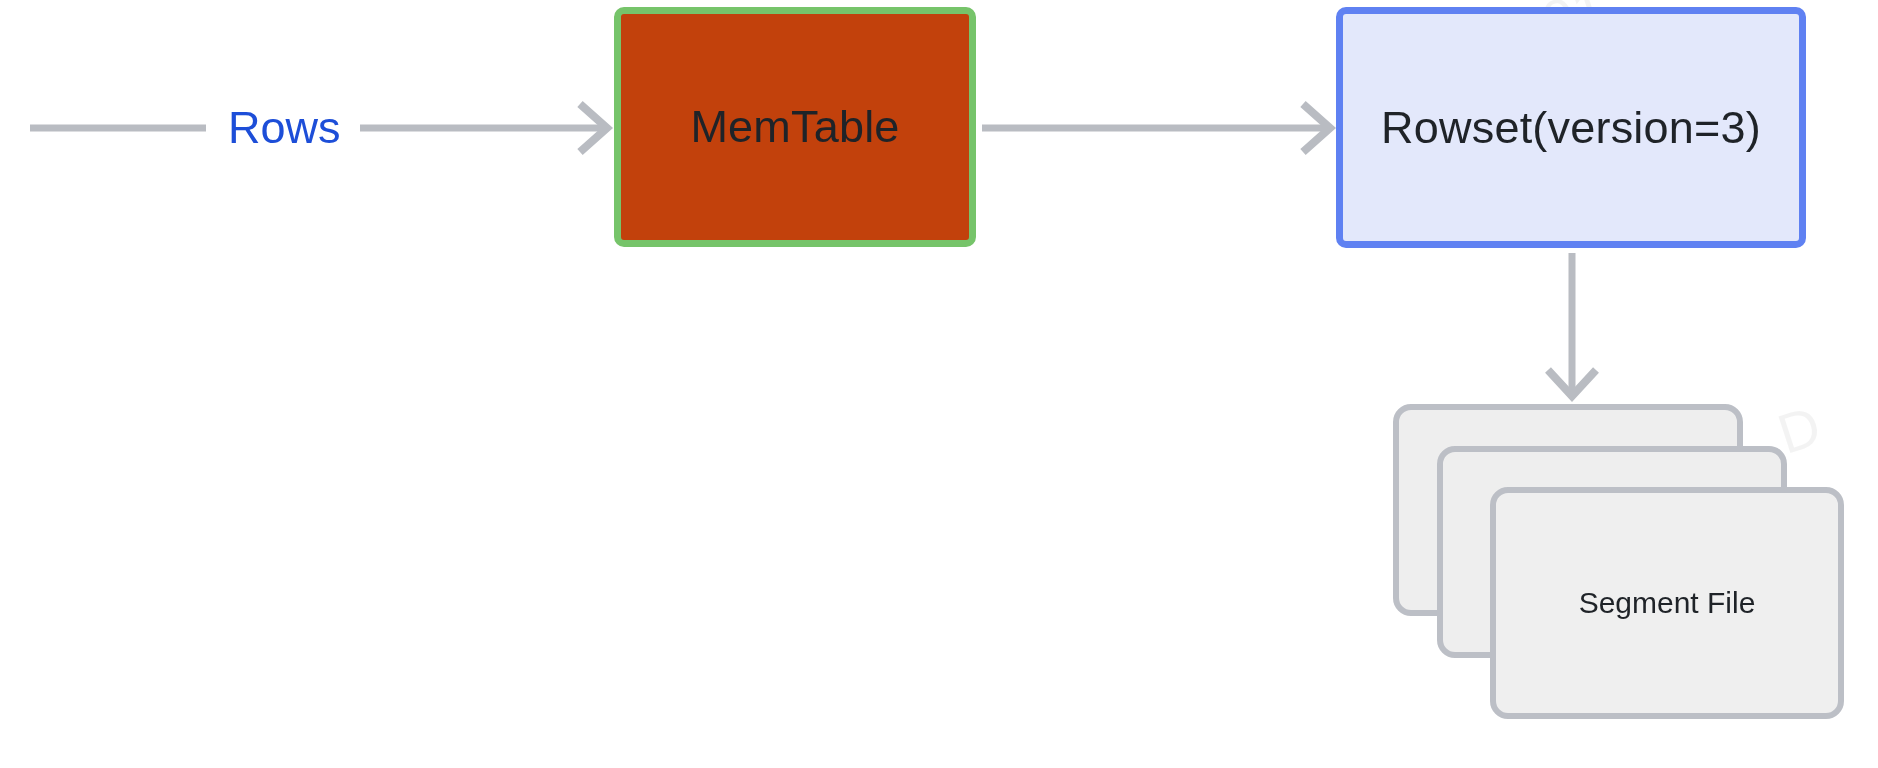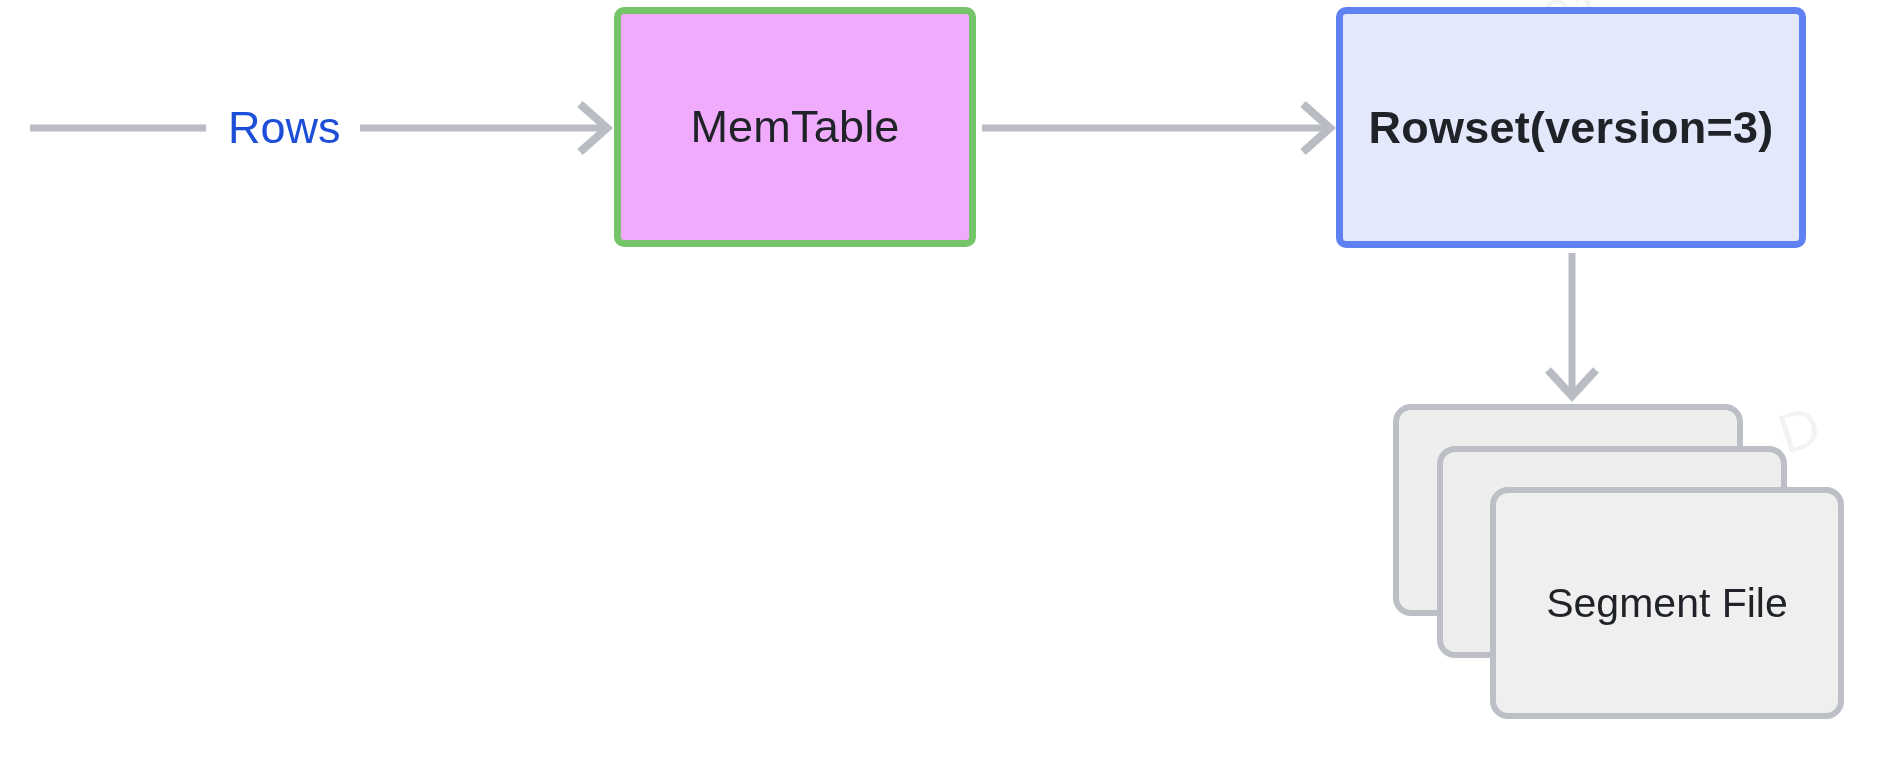--- a/index.html
+++ b/index.html
@@ -35,53 +35,52 @@
     line-height: 1.1;
     white-space: nowrap;
   }
 
   
   #node-memtable {
     left: 614px;
     top: 7px;
     width: 362px;
     height: 240px;
-    background: #f0abfc;
+    background: #c2410c;
     border: 7px solid #76c46a;
   }
 
   
   #node-rowset {
     left: 1336px;
     top: 7px;
     width: 470px;
     height: 241px;
     background: #e3e8fb;
     border: 7px solid #5f81f2;
     z-index: 4;
-    font-weight: bold;
   }
 
   
   .segment-card {
     position: absolute;
     box-sizing: border-box;
     border-radius: 18px;
     background: #eeeeee;
     border: 6px solid #bcbfc6;
   }
   #segment-card-back  { left: 1393px; top: 404px; width: 350px; height: 212px; z-index: 1; }
   #segment-card-mid   { left: 1437px; top: 446px; width: 350px; height: 212px; z-index: 2; }
   #segment-card-front {
     left: 1490px; top: 487px; width: 354px; height: 232px; z-index: 3;
     background: #efefef;
     display: flex; align-items: center; justify-content: center;
   }
   #segment-card-front .segment-label {
-    font-size: 41px;
+    font-size: 30px;
     color: #1f2328;
     white-space: nowrap;
   }
 
   
   .edge-svg {
     position: absolute;
     left: 0; top: 0;
     width: 1878px;
     height: 768px;

